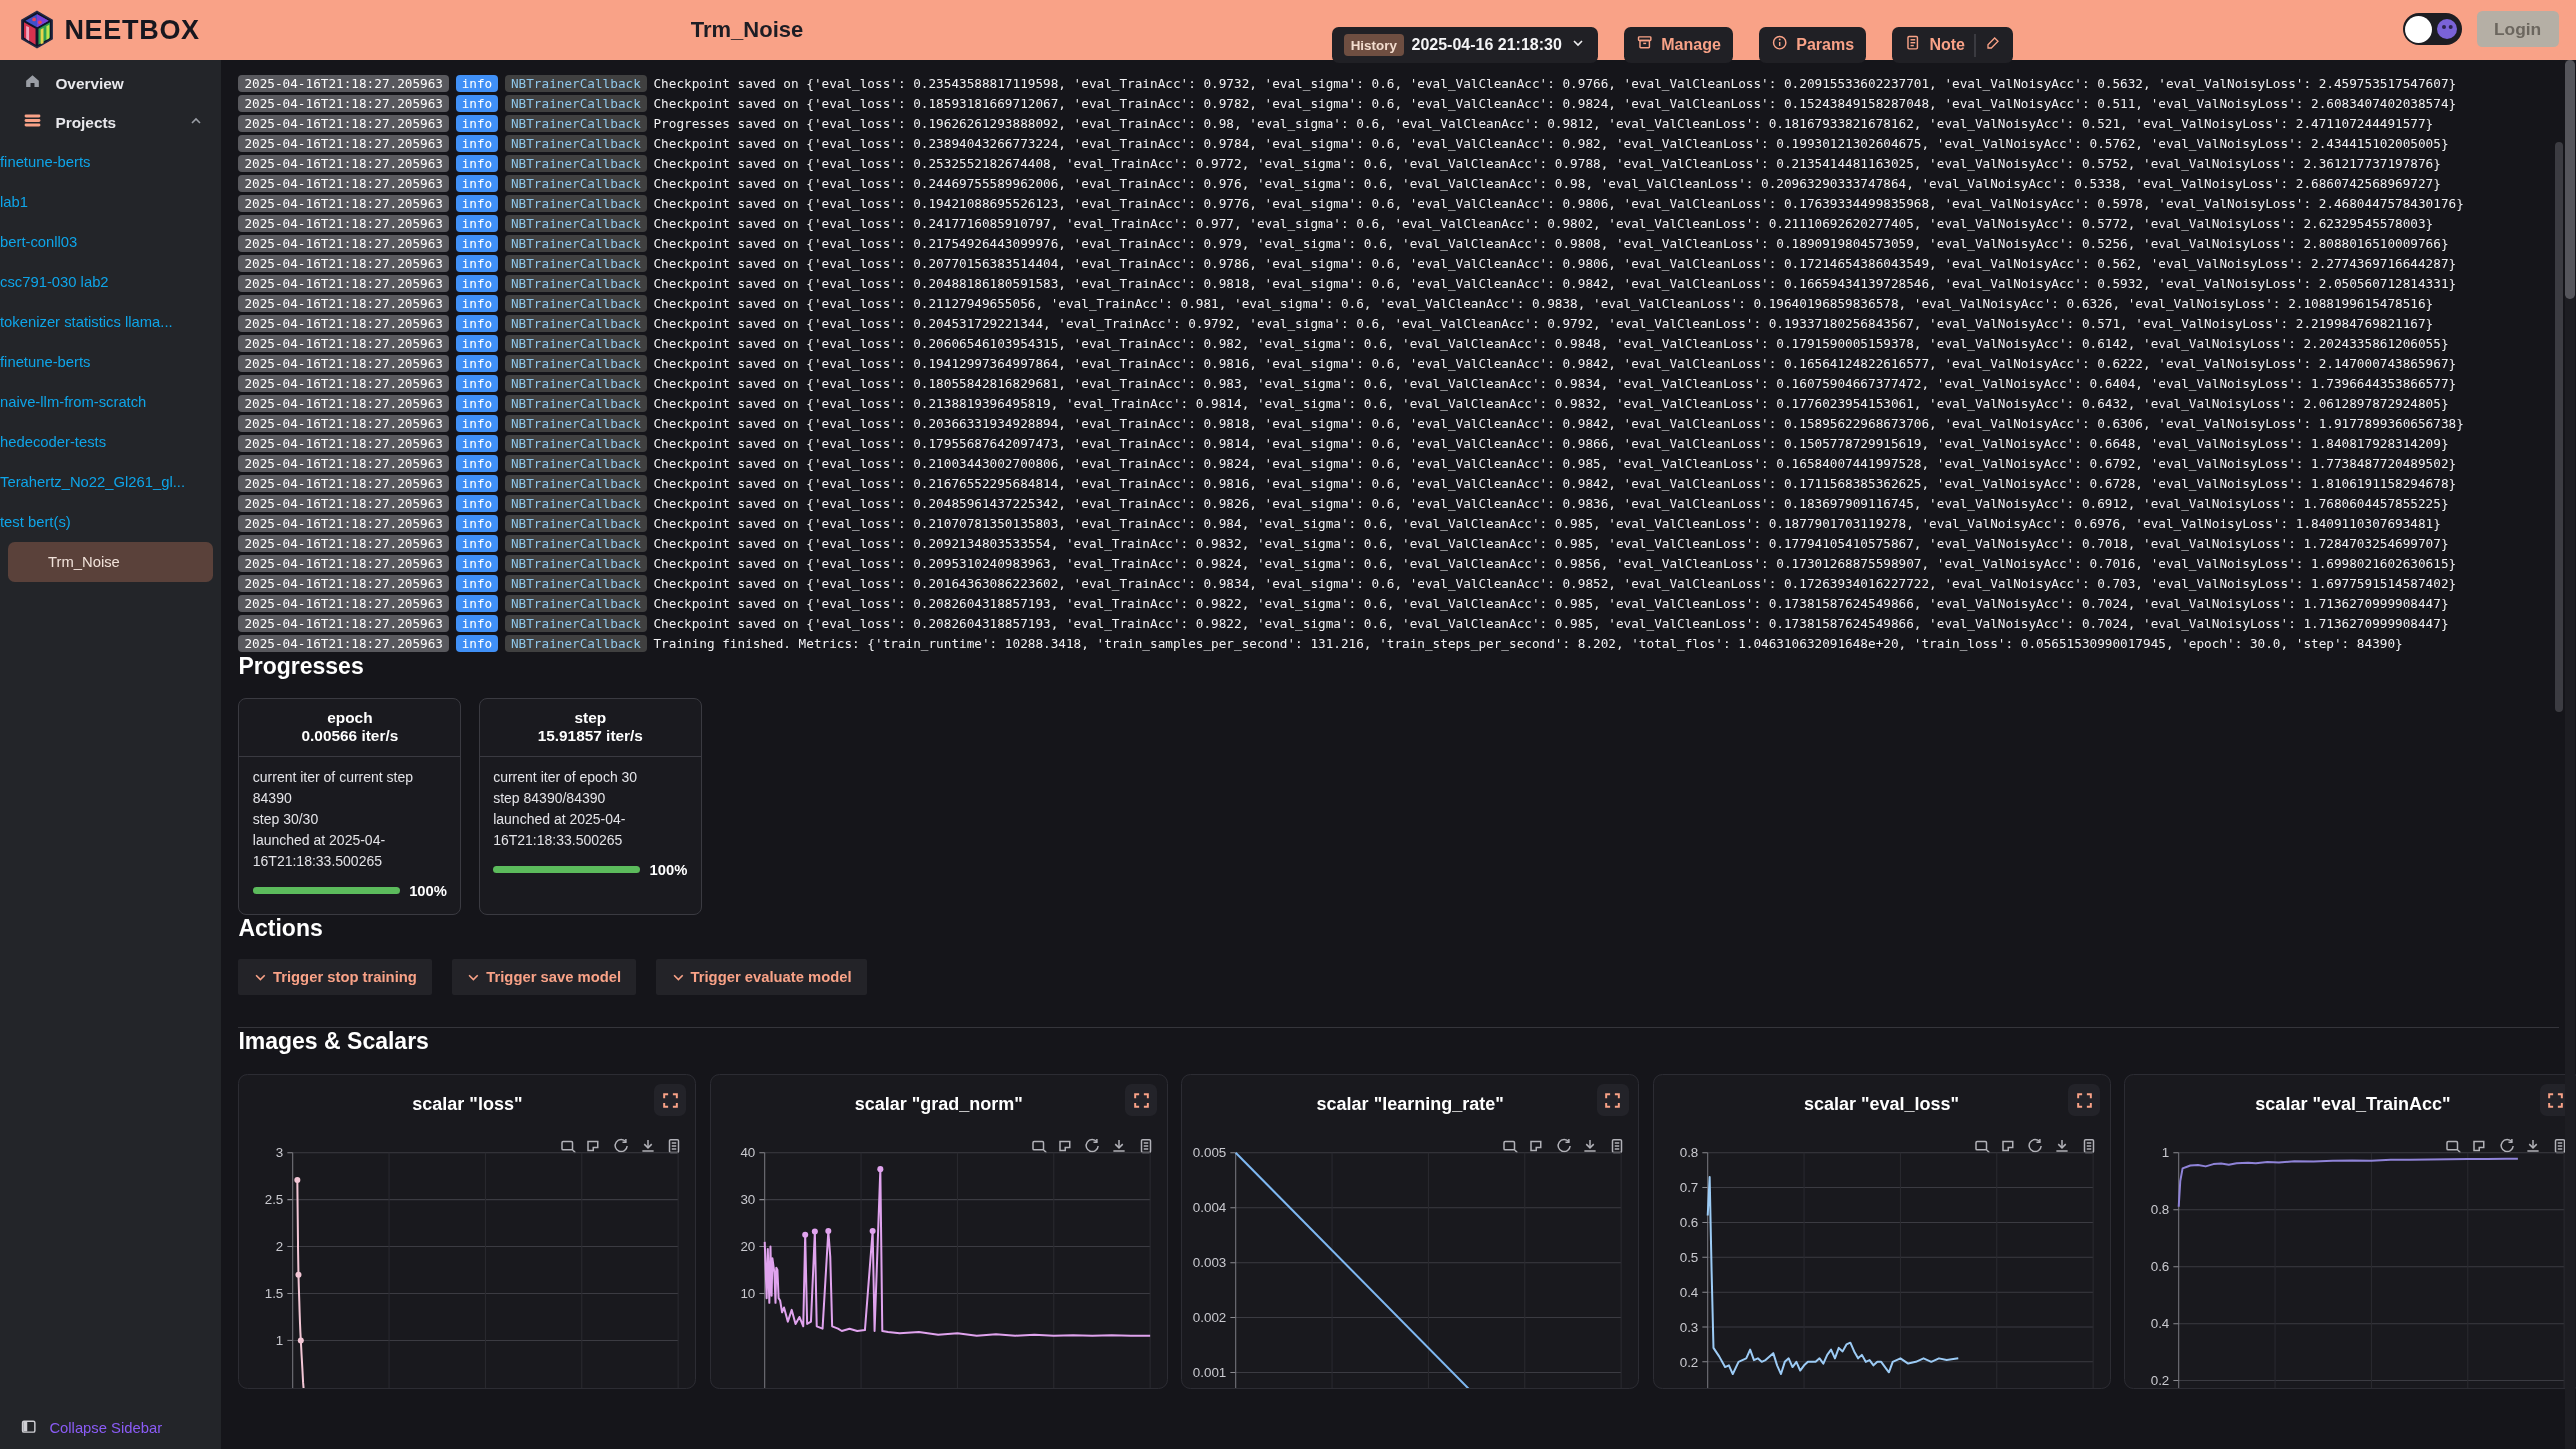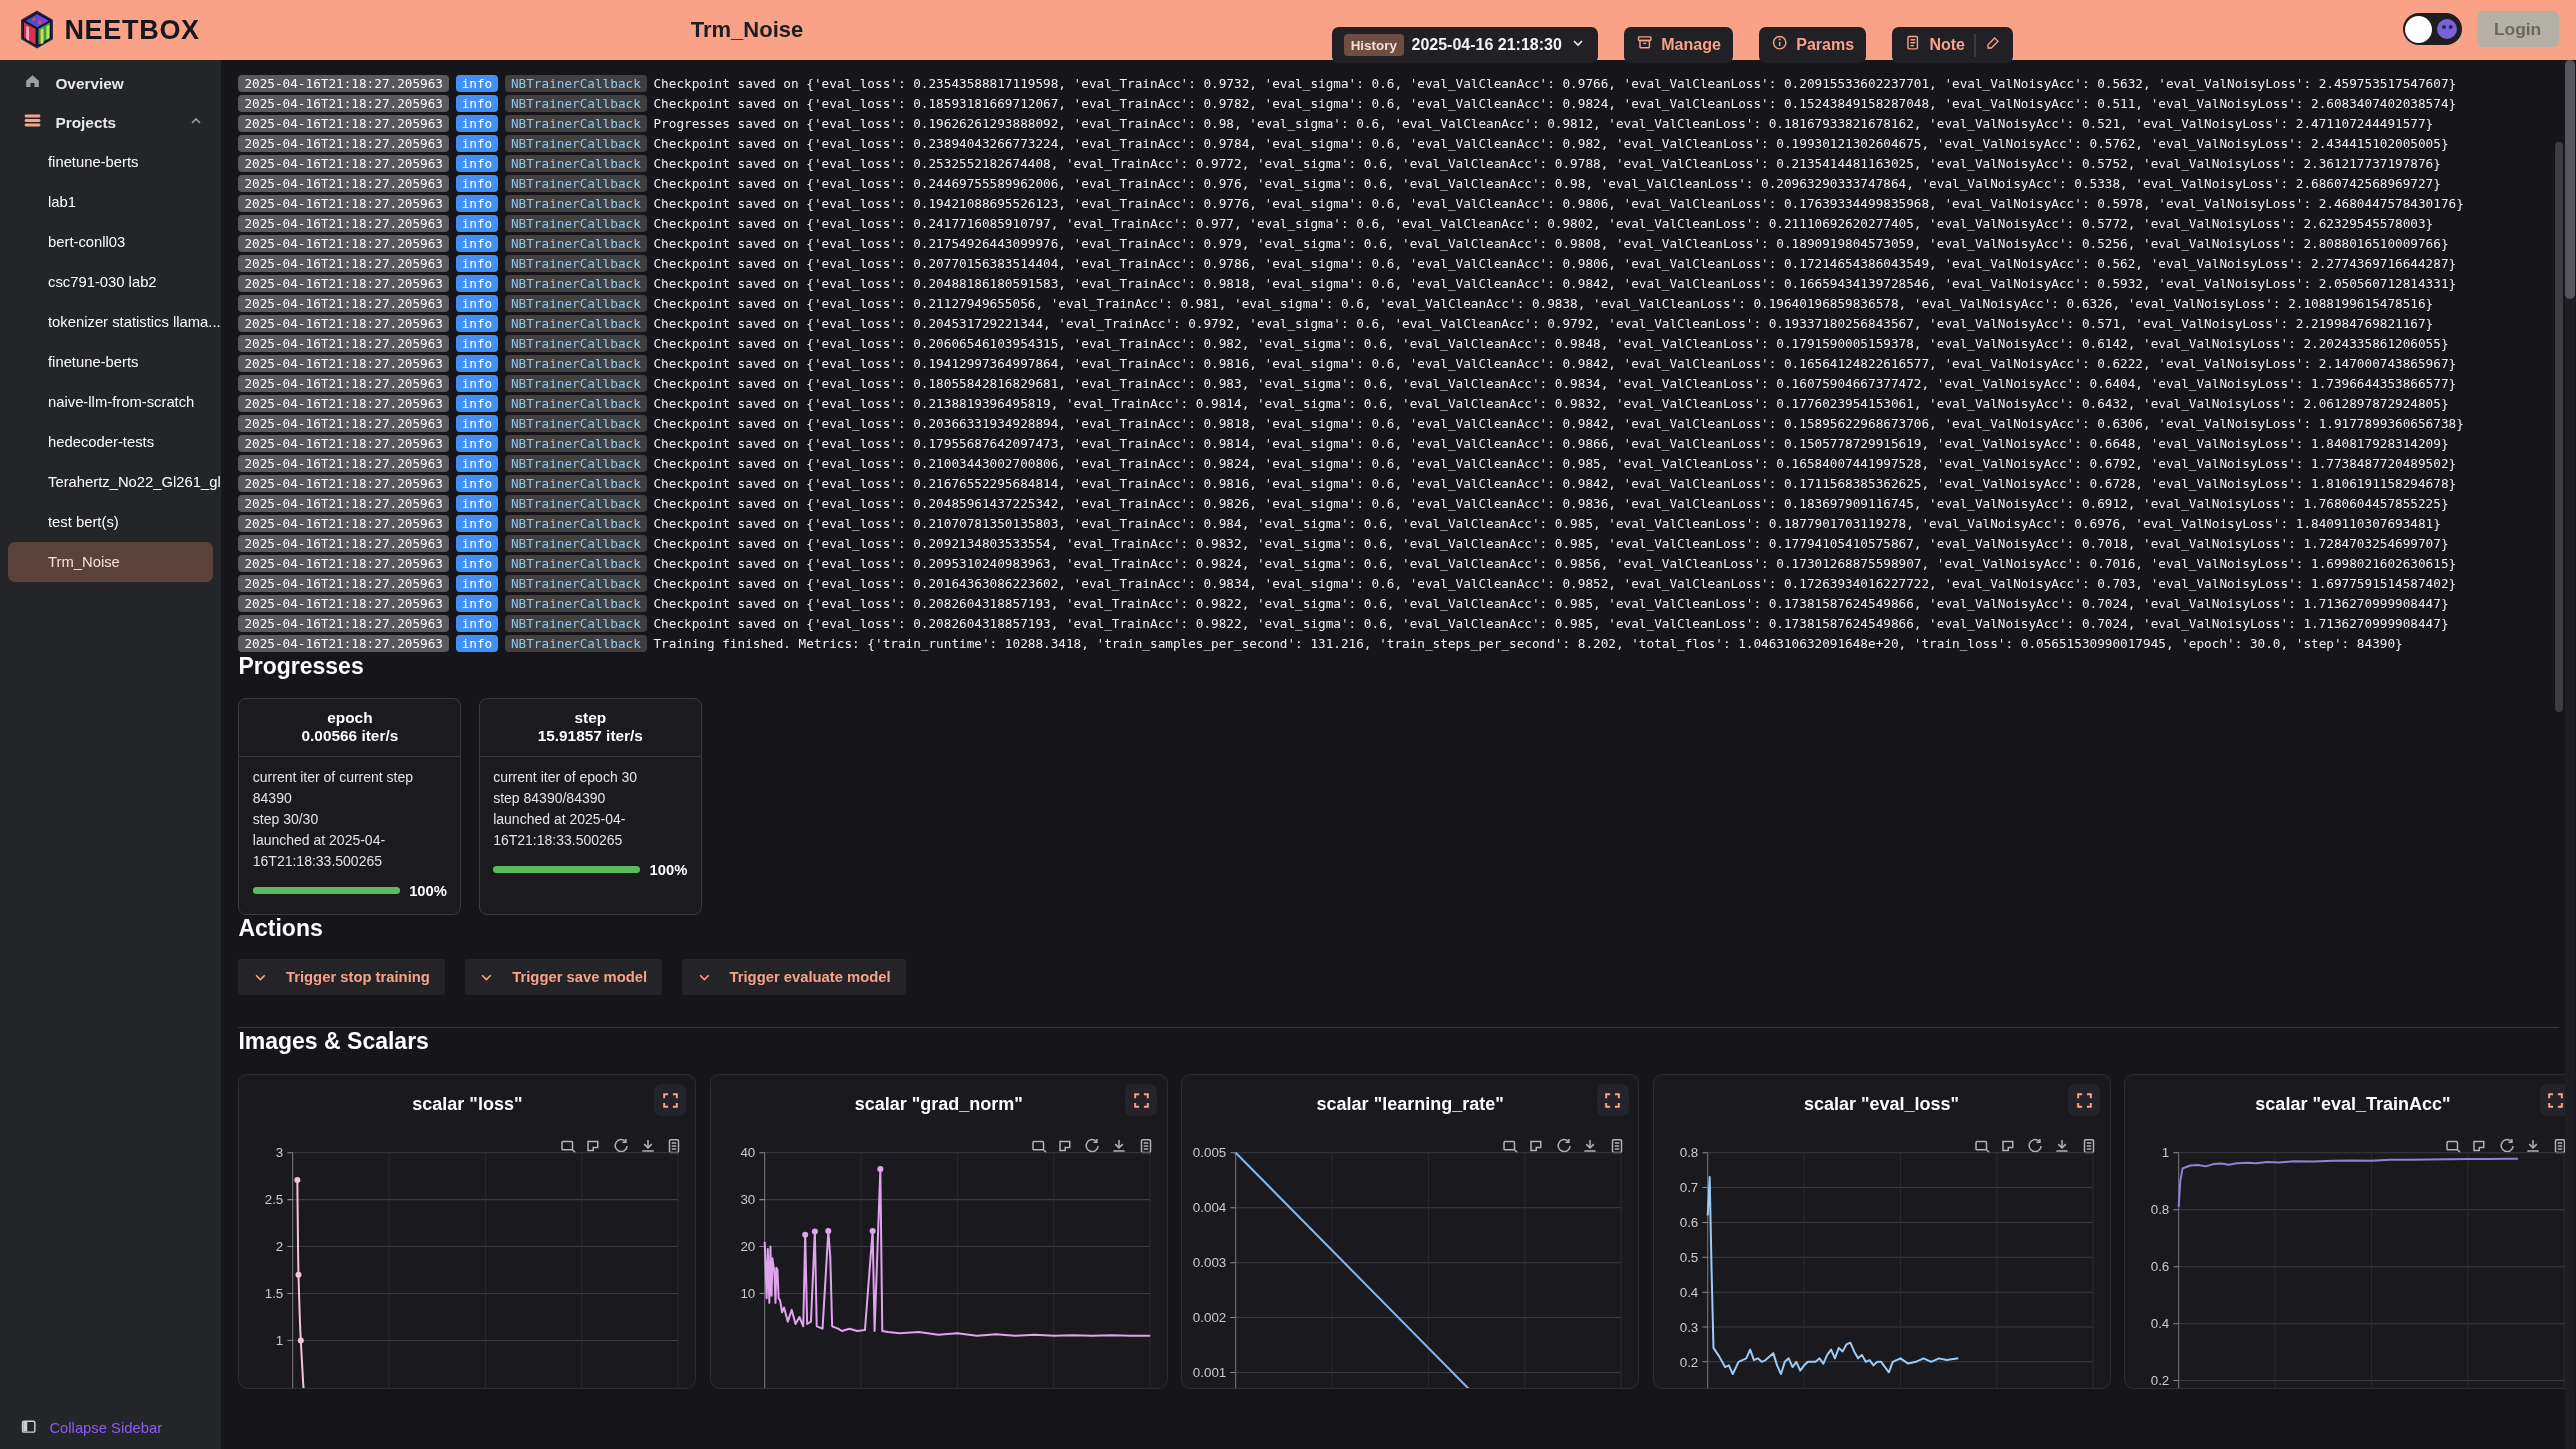--- a/index.html
+++ b/index.html
@@ -19,21 +19,21 @@
   .toggle{width:59px;height:32px;background:#1d1d22;border-radius:16px;position:relative;cursor:pointer;}
   .toggle .knob{position:absolute;left:2.7px;top:2.7px;width:27px;height:27px;border-radius:50%;background:#ffffff;}
   .toggle .moon{position:absolute;right:4.7px;top:6px;width:20px;height:20px;border-radius:50%;background:#7a63d8;}
   .toggle .moon:after{content:"";position:absolute;left:4.7px;top:6px;width:4px;height:4px;border-radius:50%;background:#2c2450;box-shadow:6.7px 0 0 #2c2450;}
   .login-btn{background:#b5afa5;color:#6b665e;font-size:17.4px;font-weight:700;padding:7.4px 17.4px;border-radius:5.4px;cursor:pointer;}
   
   .sidebar{position:absolute;top:56px;left:0;width:221px;bottom:0;background:#232529;padding-top:8px;}
   .side-item{height:39px;display:flex;align-items:center;gap:13.4px;padding-left:23px;font-size:15.4px;font-weight:700;color:#e8e8ec;cursor:pointer;}
   .side-item .spacer{flex:1;}
   .side-item .chev{margin-right:17.4px;}
-  .side-sub{height:40px;display:flex;align-items:center;padding-left:48px;font-size:14.8px;color:#ffffff;cursor:pointer;white-space:nowrap;overflow:hidden;text-overflow:ellipsis;}
+  .side-sub{height:40px;display:flex;align-items:center;font-size:14.8px;color:#0ea5e9;cursor:pointer;white-space:nowrap;overflow:hidden;text-overflow:ellipsis;}
   .side-sub.selected{background:#5a413a;border-radius:6.7px;margin:0 8px;padding-left:40px;color:#f1e2da;}
   .collapse-row{position:absolute;bottom:10.7px;left:20px;display:flex;gap:12px;align-items:center;color:#8b5cf6;font-size:14.8px;cursor:pointer;}
   
   .main{position:absolute;left:221px;top:56px;right:0;bottom:0;background:#15151a;padding:0 17.4px;overflow:hidden;}
   h2.section{font-size:23px;font-weight:700;color:#ffffff;margin:0;}
   .logs-heading{margin-top:25.5px;}
   .log-list{margin-top:17.4px;font-family:"DejaVu Sans Mono",monospace;}
   .log-row{display:flex;align-items:center;gap:6.7px;height:20px;white-space:nowrap;overflow:hidden;}
   .badge{font-size:12.7px;padding:1.3px 6px;border-radius:4px;flex:none;}
   .b-time{background:#59595e;color:#fefefe;}
@@ -45,21 +45,21 @@
   .progress-cards{display:flex;gap:17.4px;margin-top:17.4px;}
   .p-card{width:223px;border:0.7px solid #3a3a41;border-radius:8px;background:#1a1a1f;}
   .p-head{display:flex;justify-content:space-between;align-items:center;padding:10.7px 13.4px;border-bottom:0.7px solid #3a3a41;font-size:15.4px;font-weight:700;color:#fff;flex-direction:column;}
   .p-body{padding:9.4px 13.4px 12px;font-size:14px;color:#e4e4e8;line-height:1.5;}
   .p-bar-row{display:flex;align-items:center;gap:9.4px;margin-top:8px;}
   .p-bar{flex:1;height:7.4px;border-radius:4px;background:#5CBB5C;}
   .p-pct{font-size:14.8px;font-weight:700;color:#fff;}
   
   .actions-heading{margin-top:38px;}
   .actions-row{display:flex;gap:20px;margin-top:17.4px;}
-  .a-btn{display:inline-flex;gap:18px;align-items:center;background:#232328;border-radius:2px;padding:10px 14.8px;font-size:14.8px;font-weight:600;color:#F9A287;cursor:pointer;}
+  .a-btn{display:inline-flex;gap:5px;align-items:center;background:#232328;border-radius:2px;padding:10px 14.8px;font-size:14.8px;font-weight:600;color:#F9A287;cursor:pointer;}
   .divider{height:0.7px;background:#35353b;margin-top:32px;}
   
   .scalars-heading{margin-top:25.5px;}
   .chart-row{display:flex;gap:13.4px;margin-top:19px;}
   .c-card{width:458px;height:315px;background:#19191e;border:0.7px solid #2c2c33;border-radius:9.4px;position:relative;flex:none;overflow:hidden;}
   .c-title{text-align:center;margin-top:19px;font-size:18px;font-weight:600;color:#ffffff;}
   .c-expand{position:absolute;top:9.4px;right:9.4px;width:32px;height:32px;background:#232329;border-radius:6.7px;display:flex;align-items:center;justify-content:center;cursor:pointer;}
   .c-tools{position:absolute;top:62px;right:12px;display:flex;gap:8.7px;}
   .c-tools svg{cursor:pointer;}
   .c-svg{position:absolute;top:71px;left:0;}

